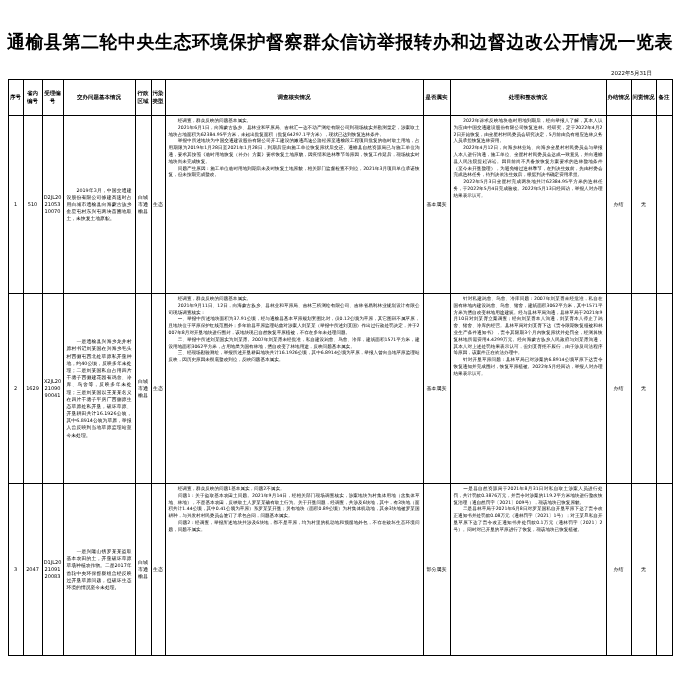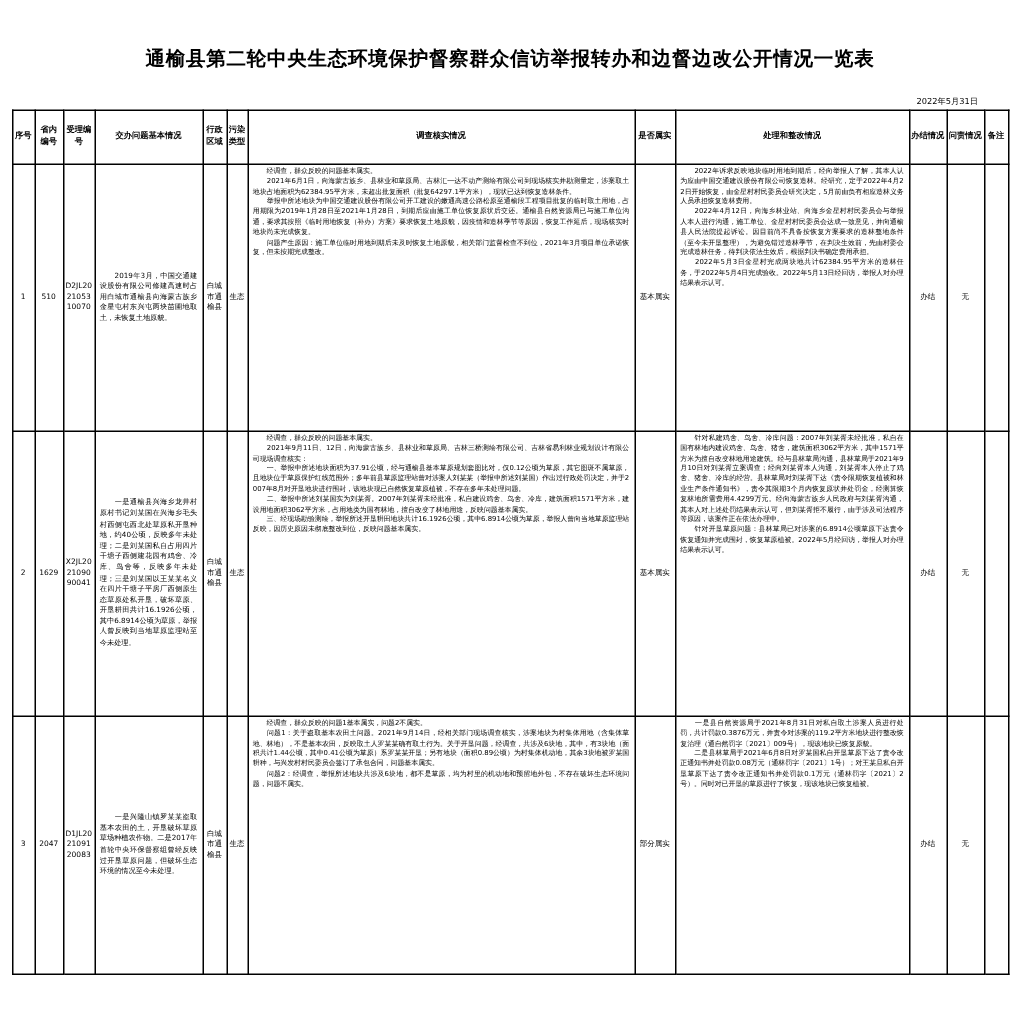--- a/index.html
+++ b/index.html
@@ -1,18 +1,18 @@
 <!DOCTYPE html>
 <html><head>
 <meta charset="utf-8">
 <style>
   html,body{margin:0;padding:0;background:#ffffff;}
   body{width:680px;height:680px;font-family:"DejaVu Sans","Liberation Sans",sans-serif;color:#000;}
   .sheet{position:relative;width:680px;height:680px;background:#fff;overflow:hidden;}
-  .title{font-size:13px;font-weight:700;text-align:center;margin:30px 6px 0 6px;letter-spacing:0.5px;}
+  .title{font-size:18px;font-weight:700;text-align:center;margin:30px 6px 0 6px;letter-spacing:0.5px;}
   .date-line{font-size:5.5px;text-align:right;margin:16px 28px 2px 0;}
   table{border-collapse:collapse;table-layout:fixed;width:664px;margin:0 auto;}
   th,td{border:0.6px solid #000;overflow:hidden;box-sizing:border-box;}
   th{font-size:5.5px;font-weight:700;text-align:center;vertical-align:middle;padding:1px;word-break:break-all;line-height:1.3;}
   td.small{font-size:5px;text-align:center;vertical-align:middle;padding:1px;word-break:break-all;line-height:1.35;}
   td.prob{font-size:4.8px;text-align:justify;vertical-align:middle;padding:2px 3px;line-height:1.5;white-space:pre-line;word-break:break-all;}
   td.long{font-size:4.6px;text-align:justify;vertical-align:top;padding:2px 3px;line-height:1.48;white-space:pre-line;word-break:break-all;}
 </style>
 </head>
 <body>

